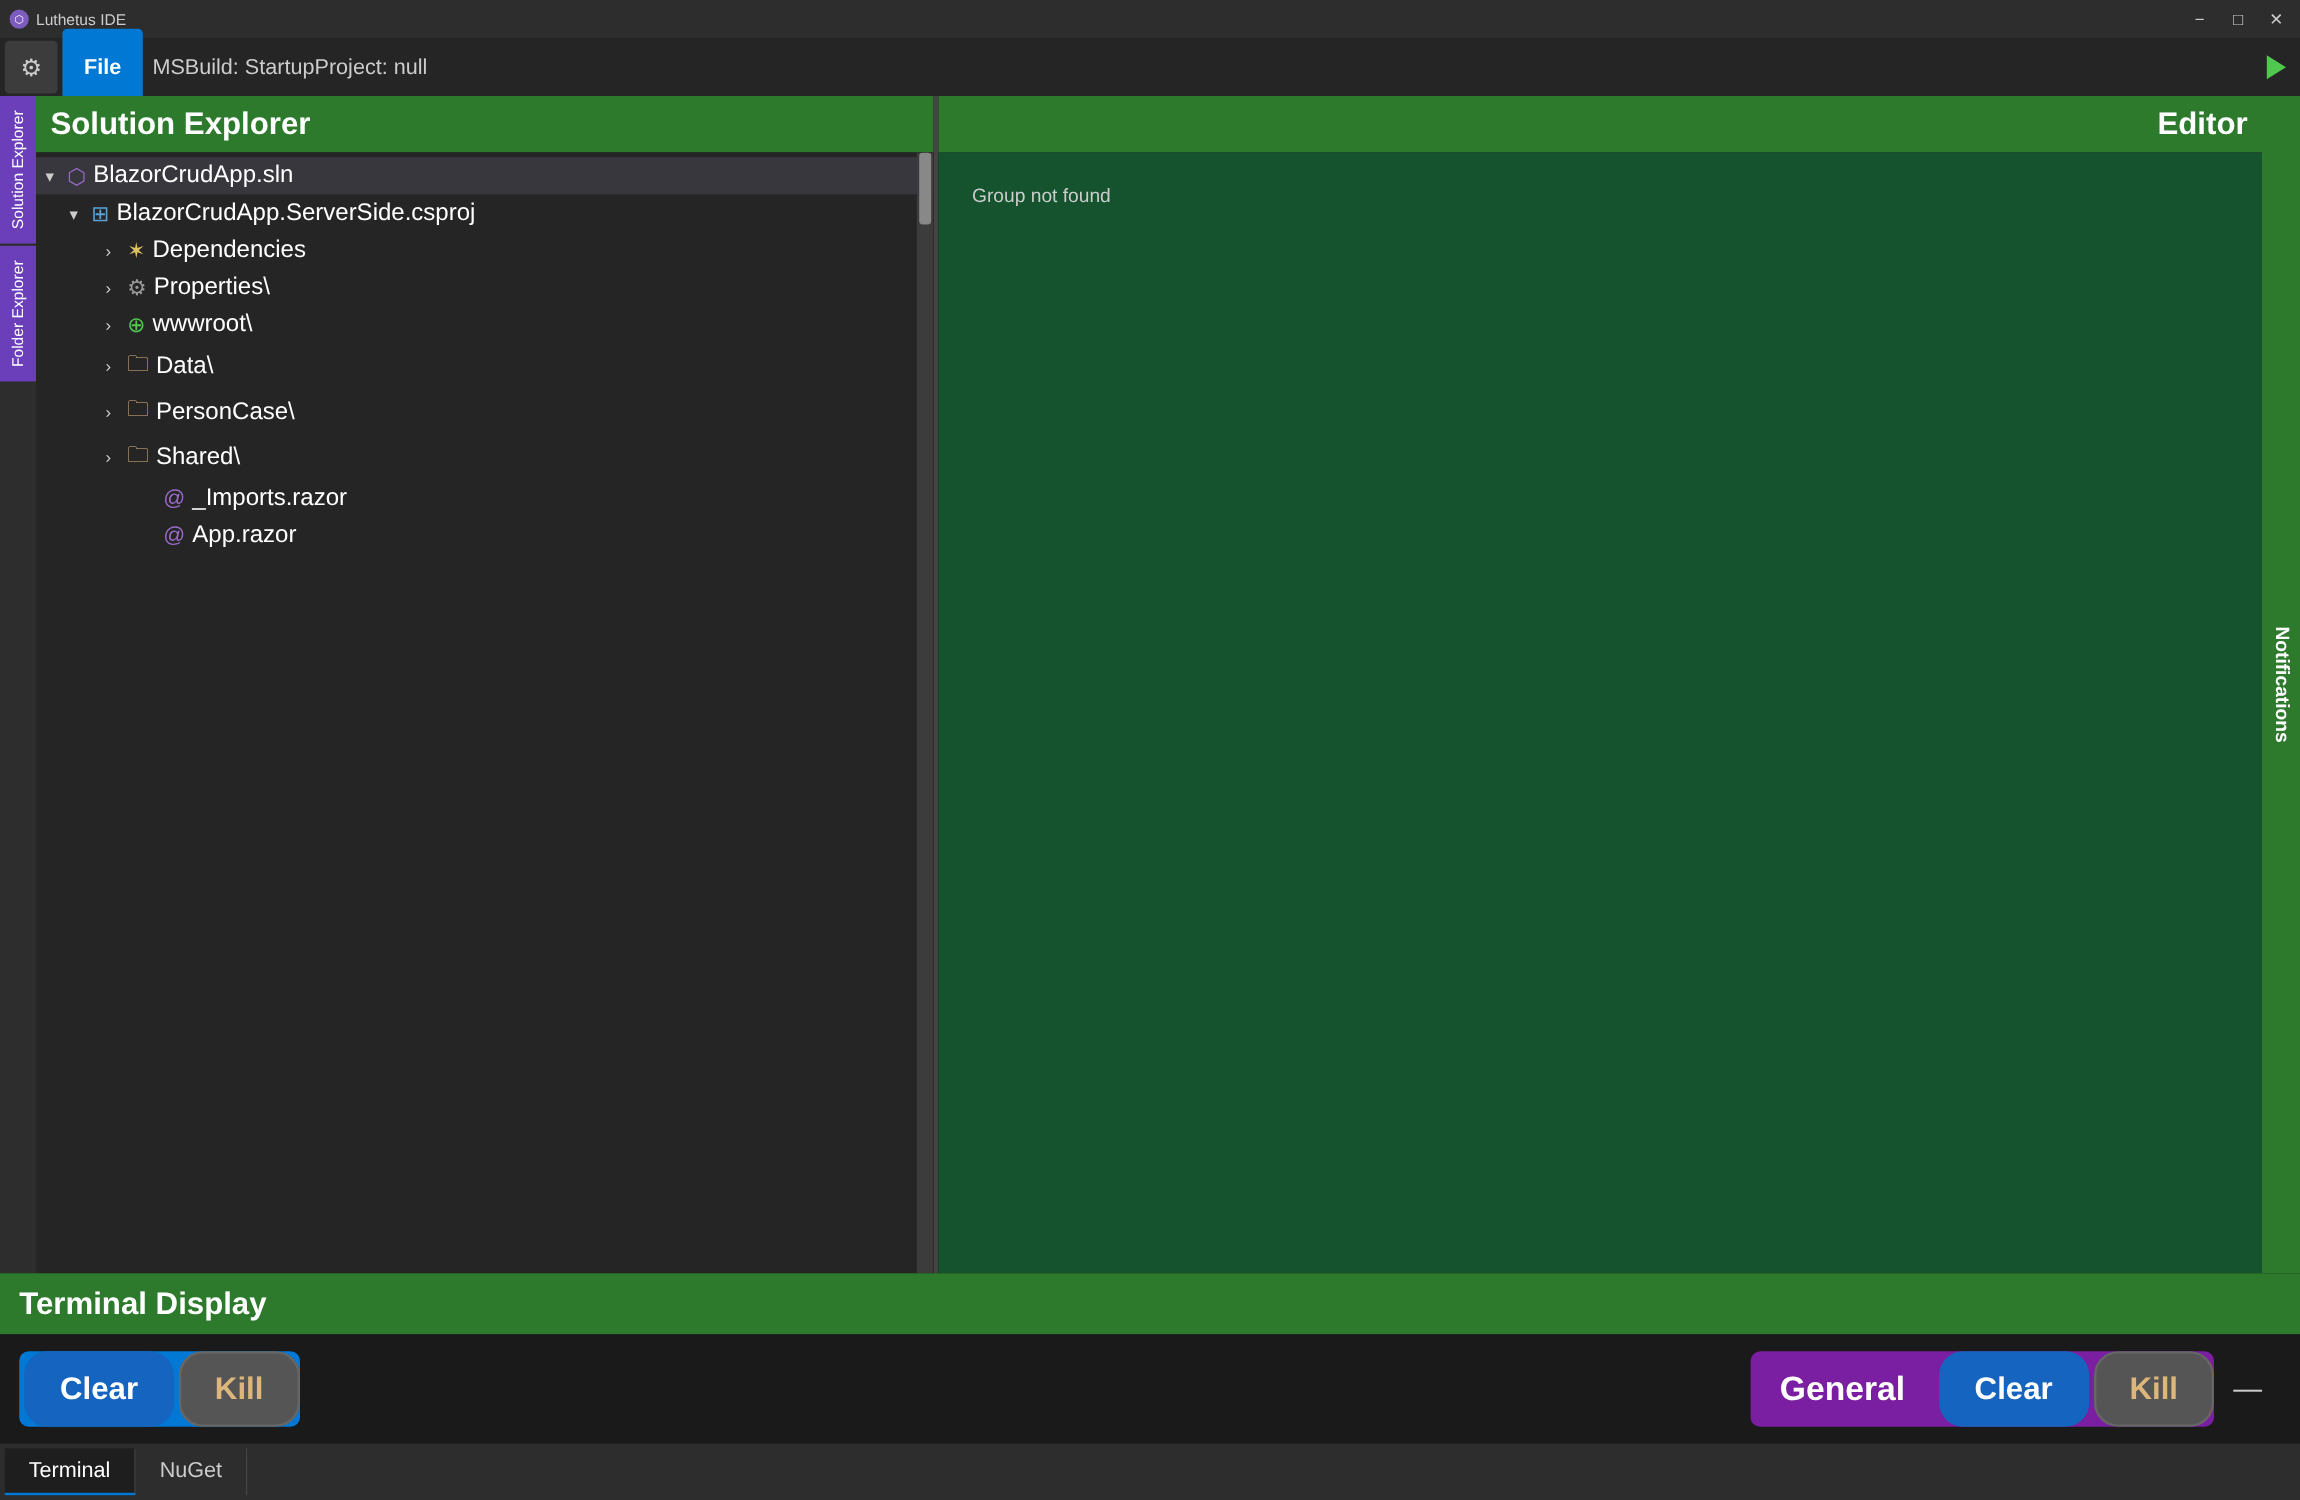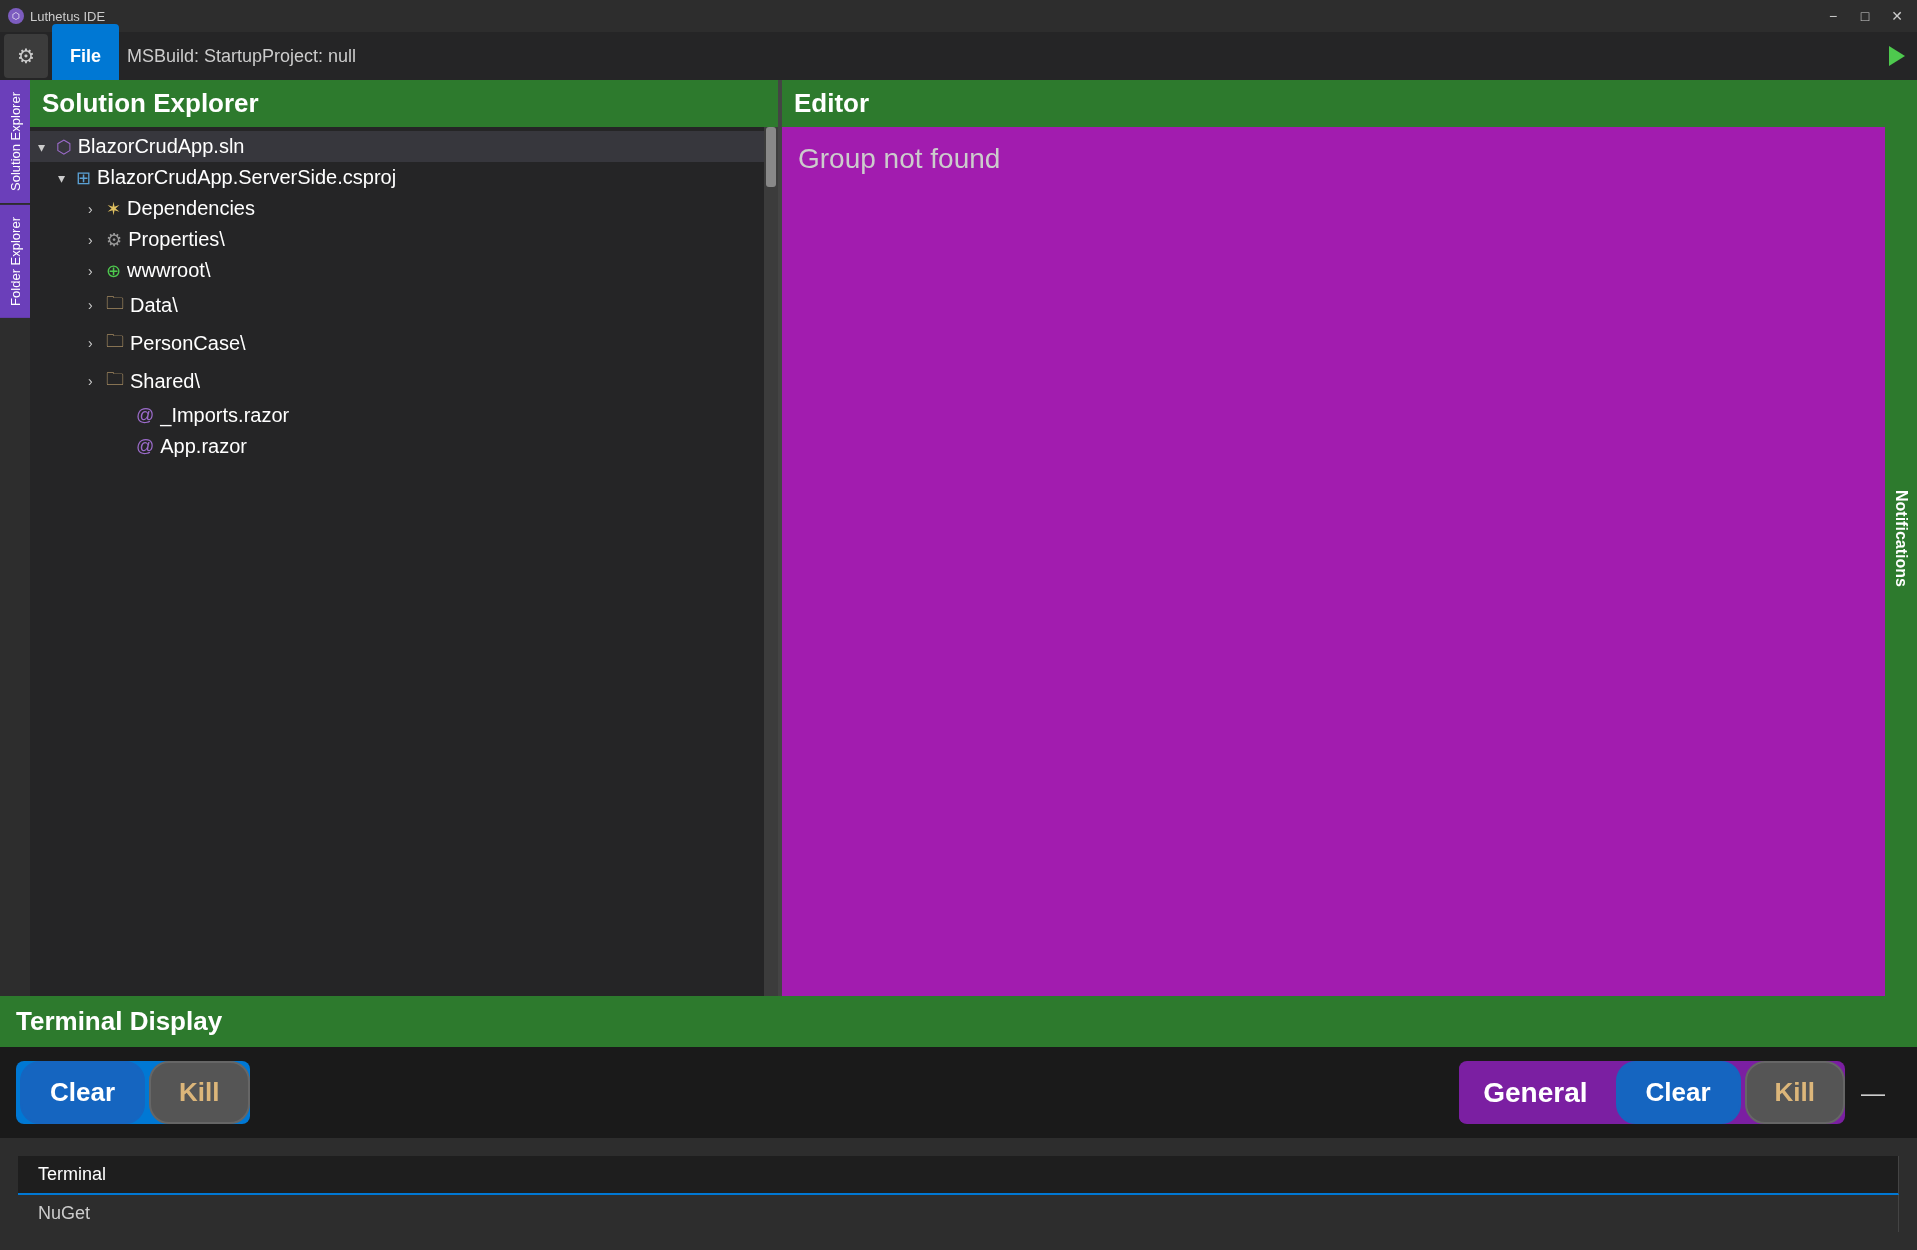--- a/index.html
+++ b/index.html
@@ -250,26 +250,27 @@
       flex-direction: column;
       background: #1e1e1e;
     }
     .editor-header {
       background: #2d7a2d;
       padding: 8px 12px;
       font-size: 26px;
       font-weight: bold;
       color: white;
       flex-shrink: 0;
+      text-align: right;
     }
     .editor-content {
       flex: 1;
-      background: #a21caf;
-      padding: 16px;
-      font-size: 28px;
+      background: #14532d;
+      padding: 28px;
+      font-size: 16px;
       color: #cccccc;
     }
 
     
     .right-sidebar {
       width: 32px;
       background: #2d7a2d;
       flex-shrink: 0;
       display: flex;
       align-items: center;
@@ -360,22 +361,21 @@
       font-size: 26px;
       font-weight: bold;
       padding: 14px 28px;
       border-radius: 20px;
       cursor: pointer;
       border: 2px solid #666;
     }
     .terminal-tabs {
       display: flex;
       background: #2d2d2d;
-      padding: 18px;
-      flex-direction: column;
+      padding: 4px;
     }
     .term-tab {
       padding: 8px 20px;
       font-size: 18px;
       cursor: pointer;
       color: #cccccc;
       border-right: 1px solid #444;
     }
     .term-tab.active {
       background: #1e1e1e;

